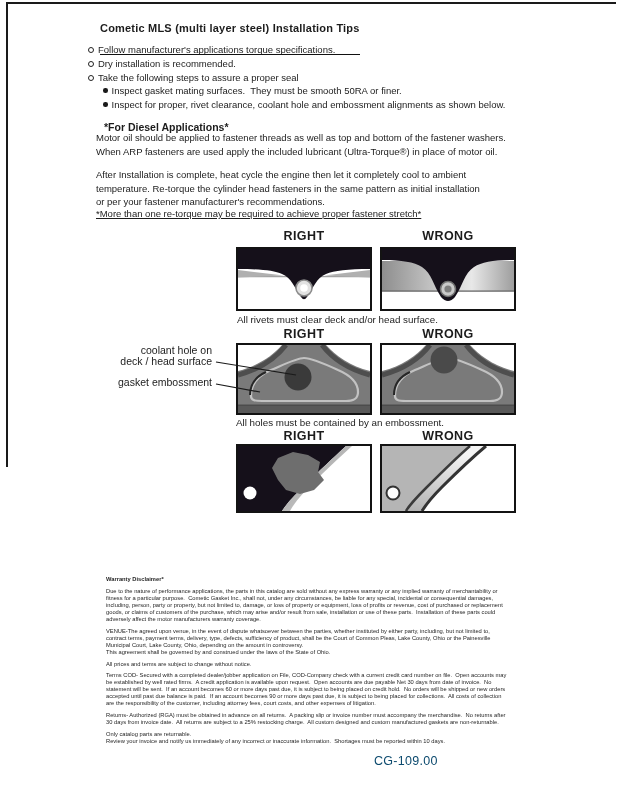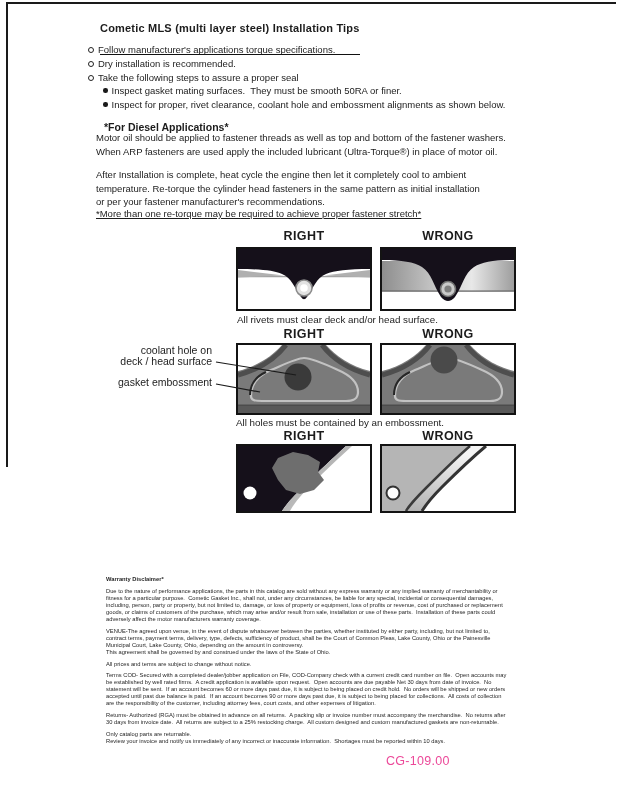--- a/index.html
+++ b/index.html
@@ -32,21 +32,21 @@
 
   .ann{position:absolute;left:100px;width:112px;text-align:right;font-size:10.5px;line-height:11px;white-space:pre;}
   .ann.coolant{top:345px;}
   .ann.emboss{top:377px;}
   .pointer-overlay{position:absolute;left:0;top:0;width:618px;height:800px;pointer-events:none;z-index:6;}
 
   .warranty{position:absolute;left:106px;top:576px;width:436px;font-size:5.75px;line-height:6.95px;color:#262626;}
   .warranty .blk{white-space:pre;margin:0 0 5px 0;}
   .warranty .w-h{font-weight:bold;}
 
-  .docnum{position:absolute;left:386px;top:754px;font-size:12.5px;letter-spacing:.3px;color:#ec4899;}
+  .docnum{position:absolute;left:374px;top:754px;font-size:12.5px;letter-spacing:.3px;color:#0c4a6e;}
 </style>
 </head>
 <body>
 
 <div class="page">
 
   <div class="scan-top"></div>
   <div class="scan-left"></div>
 
   <h1 class="title">Cometic MLS (multi layer steel) Installation Tips</h1>

